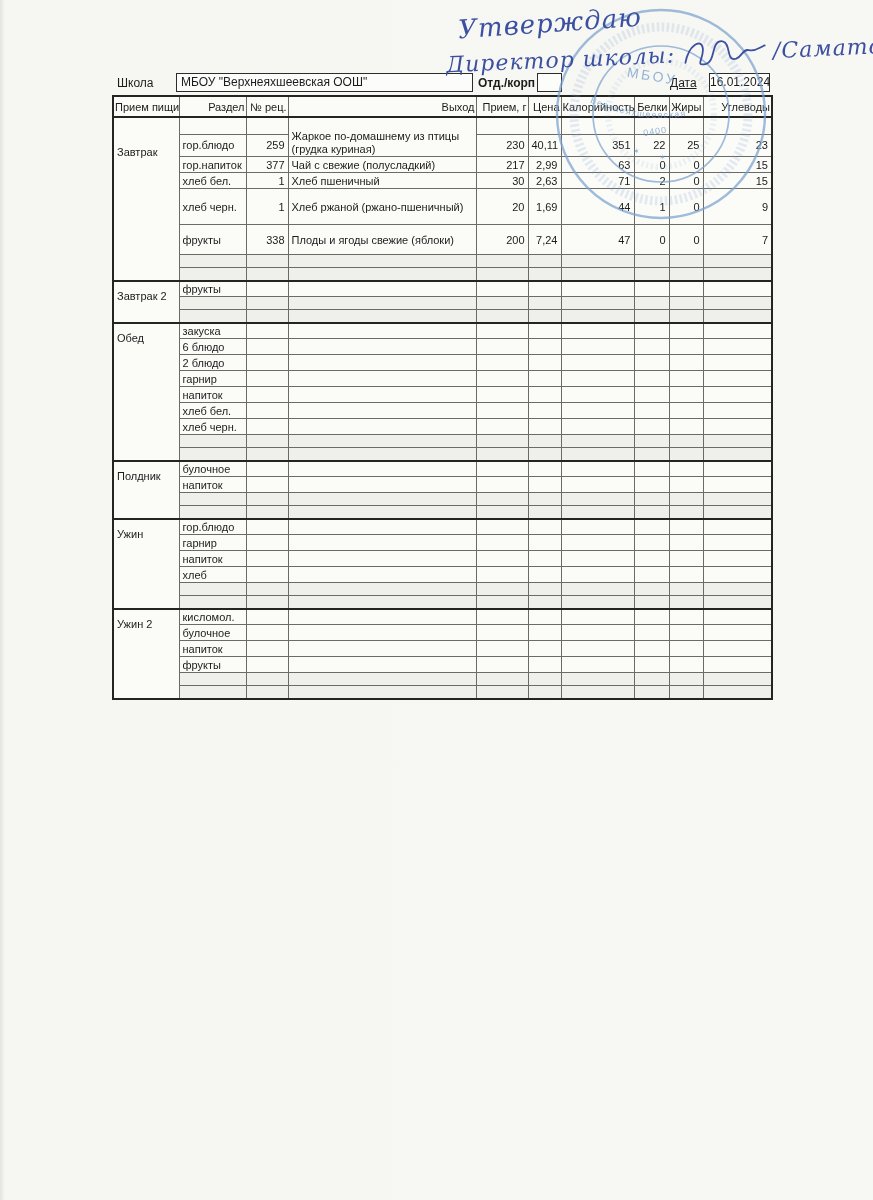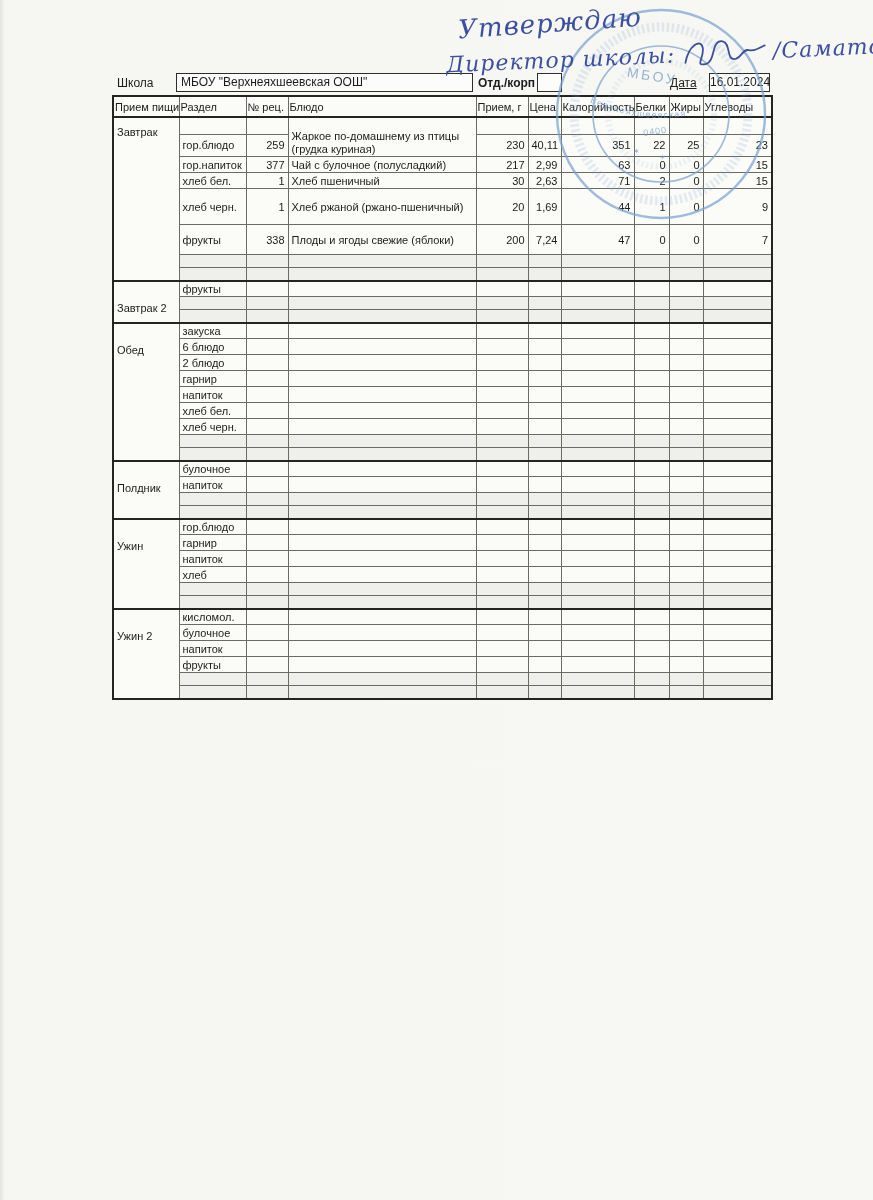--- a/index.html
+++ b/index.html
@@ -32,30 +32,30 @@
   .box-school{left:64px;width:291px;padding-left:4px;}
   .box-dept{left:425px;width:23px;}
   .box-date{left:597px;width:59px;text-align:right;}
   
   table.menu{
     position:absolute;left:112px;top:95px;width:659px;z-index:1;
     border-collapse:collapse;table-layout:fixed;background:#fbfbf8;
     border:2px solid #242422;
   }
   .menu td,.menu th{border:1px solid #6b6b66;font-size:11px;padding:0 3px;overflow:hidden;}
-  .menu th{font-weight:400;text-align:left;white-space:nowrap;padding:0 1px;height:19px;border-bottom:2.5px solid #242422;}
+  .menu th{font-weight:400;text-align:right;white-space:nowrap;padding:0 1px;height:19px;border-bottom:2.5px solid #242422;}
   .menu tbody.section>tr:first-child>td{border-top:2px solid #242422;}
   tr.md{height:16px;margin-top:20px;} tr.sm{height:13px;} tr.lg{height:30px;} tr.xl{height:36px;}
   tr.st{height:13px;} tr.sb{height:17px;}
   td.num{text-align:right;white-space:nowrap;}
   td.c-razdel{white-space:nowrap;}
   td.c-dish{white-space:nowrap;}
   td.dish-wrap{white-space:normal;line-height:13px;vertical-align:middle;padding-top:12px;}
-  td.c-meal{vertical-align:top;padding-top:20px;white-space:nowrap;}
-  td.meal-pad{padding-top:8px;}
+  td.c-meal{vertical-align:top;padding-top:8px;white-space:nowrap;}
+  td.meal-pad{padding-top:28px;}
   tr.sm td{background:#eff0ec;}
 </style>
 </head>
 <body>
 
 <div class="sheet">
 
   <div class="hw hw1">Утверждаю</div>
   <div class="hw hw2">
     <span>Директор школы:</span>
@@ -102,21 +102,21 @@
         <col style="width: 73px;">
         <col style="width: 35px;">
         <col style="width: 34px;">
         <col style="width: 69px;">
       </colgroup>
       <thead>
         <tr>
           <th>Прием пищи</th>
           <th>Раздел</th>
           <th>№ рец.</th>
-          <th>Блюдо</th>
+          <th>Выход</th>
           <th>Прием, г</th>
           <th>Цена</th>
           <th>Калорийность</th>
           <th>Белки</th>
           <th>Жиры</th>
           <th>Углеводы</th>
         </tr>
       </thead>
       <tbody class="section">
         <tr class="st">
@@ -137,21 +137,21 @@
           <td class="num">230</td>
           <td class="num">40,11</td>
           <td class="num">351</td>
           <td class="num">22</td>
           <td class="num">25</td>
           <td class="num">23</td>
         </tr>
         <tr class="md">
           <td class="c-razdel">гор.напиток</td>
           <td class="num">377</td>
-          <td class="c-dish">Чай с булочное (полусладкий)</td>
+          <td class="c-dish">Чай с свежие (полусладкий)</td>
           <td class="num">217</td>
           <td class="num">2,99</td>
           <td class="num">63</td>
           <td class="num">0</td>
           <td class="num">0</td>
           <td class="num">15</td>
         </tr>
         <tr class="md">
           <td class="c-razdel">хлеб бел.</td>
           <td class="num">1</td>

